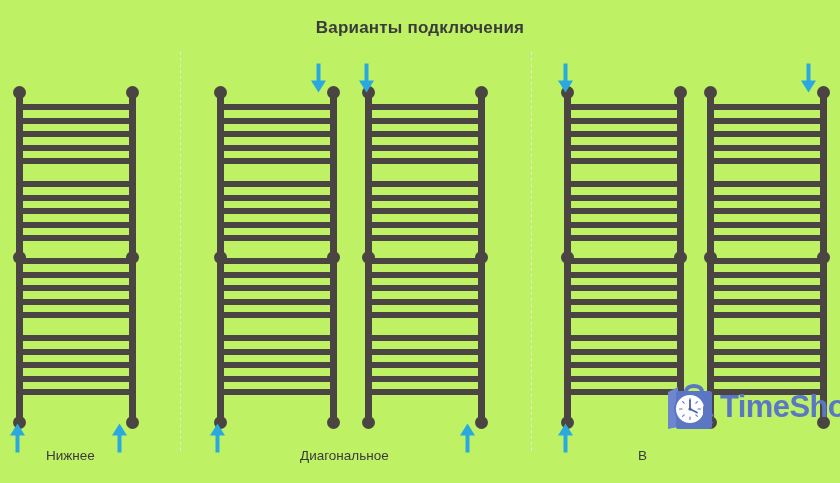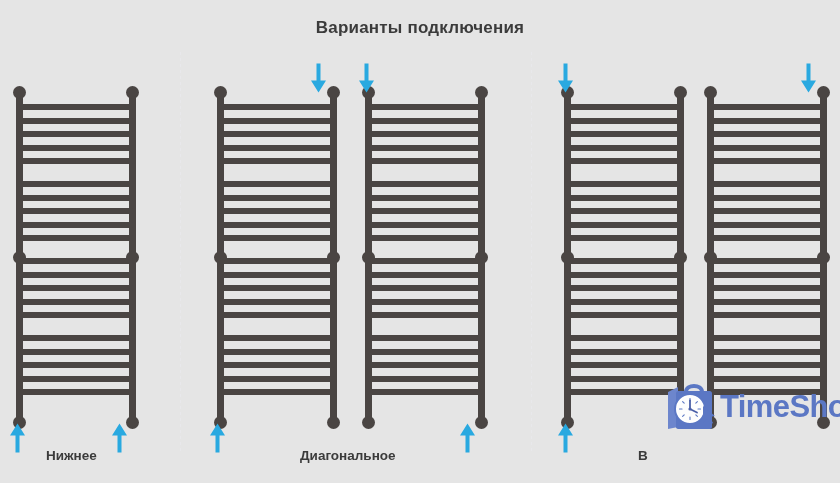--- a/index.html
+++ b/index.html
@@ -8,21 +8,21 @@
     padding: 0;
     background: #ffffff;
   }
   body {
     font-family: "Liberation Sans", "DejaVu Sans", sans-serif;
   }
   #stage {
     position: relative;
     width: 840px;
     height: 483px;
-    background: #e5e5e5;
+    background: #bef264;
     overflow: hidden;
   }
 
   
   .title {
     position: absolute;
     top: 18px;
     left: 0;
     width: 840px;
     text-align: center;
@@ -83,21 +83,21 @@
     position: absolute;
     width: 17px;
     height: 30px;
   }
   .arrow svg { display: block; width: 100%; height: 100%; }
 
   
   .caption {
     position: absolute;
     font-size: 13.5px;
-    font-weight: 700;
+    font-weight: 400;
     color: #3b3b3b;
     white-space: nowrap;
   }
 
   
   .logo {
     position: absolute;
     left: 662px;
     top: 378px;
     width: 172px;

